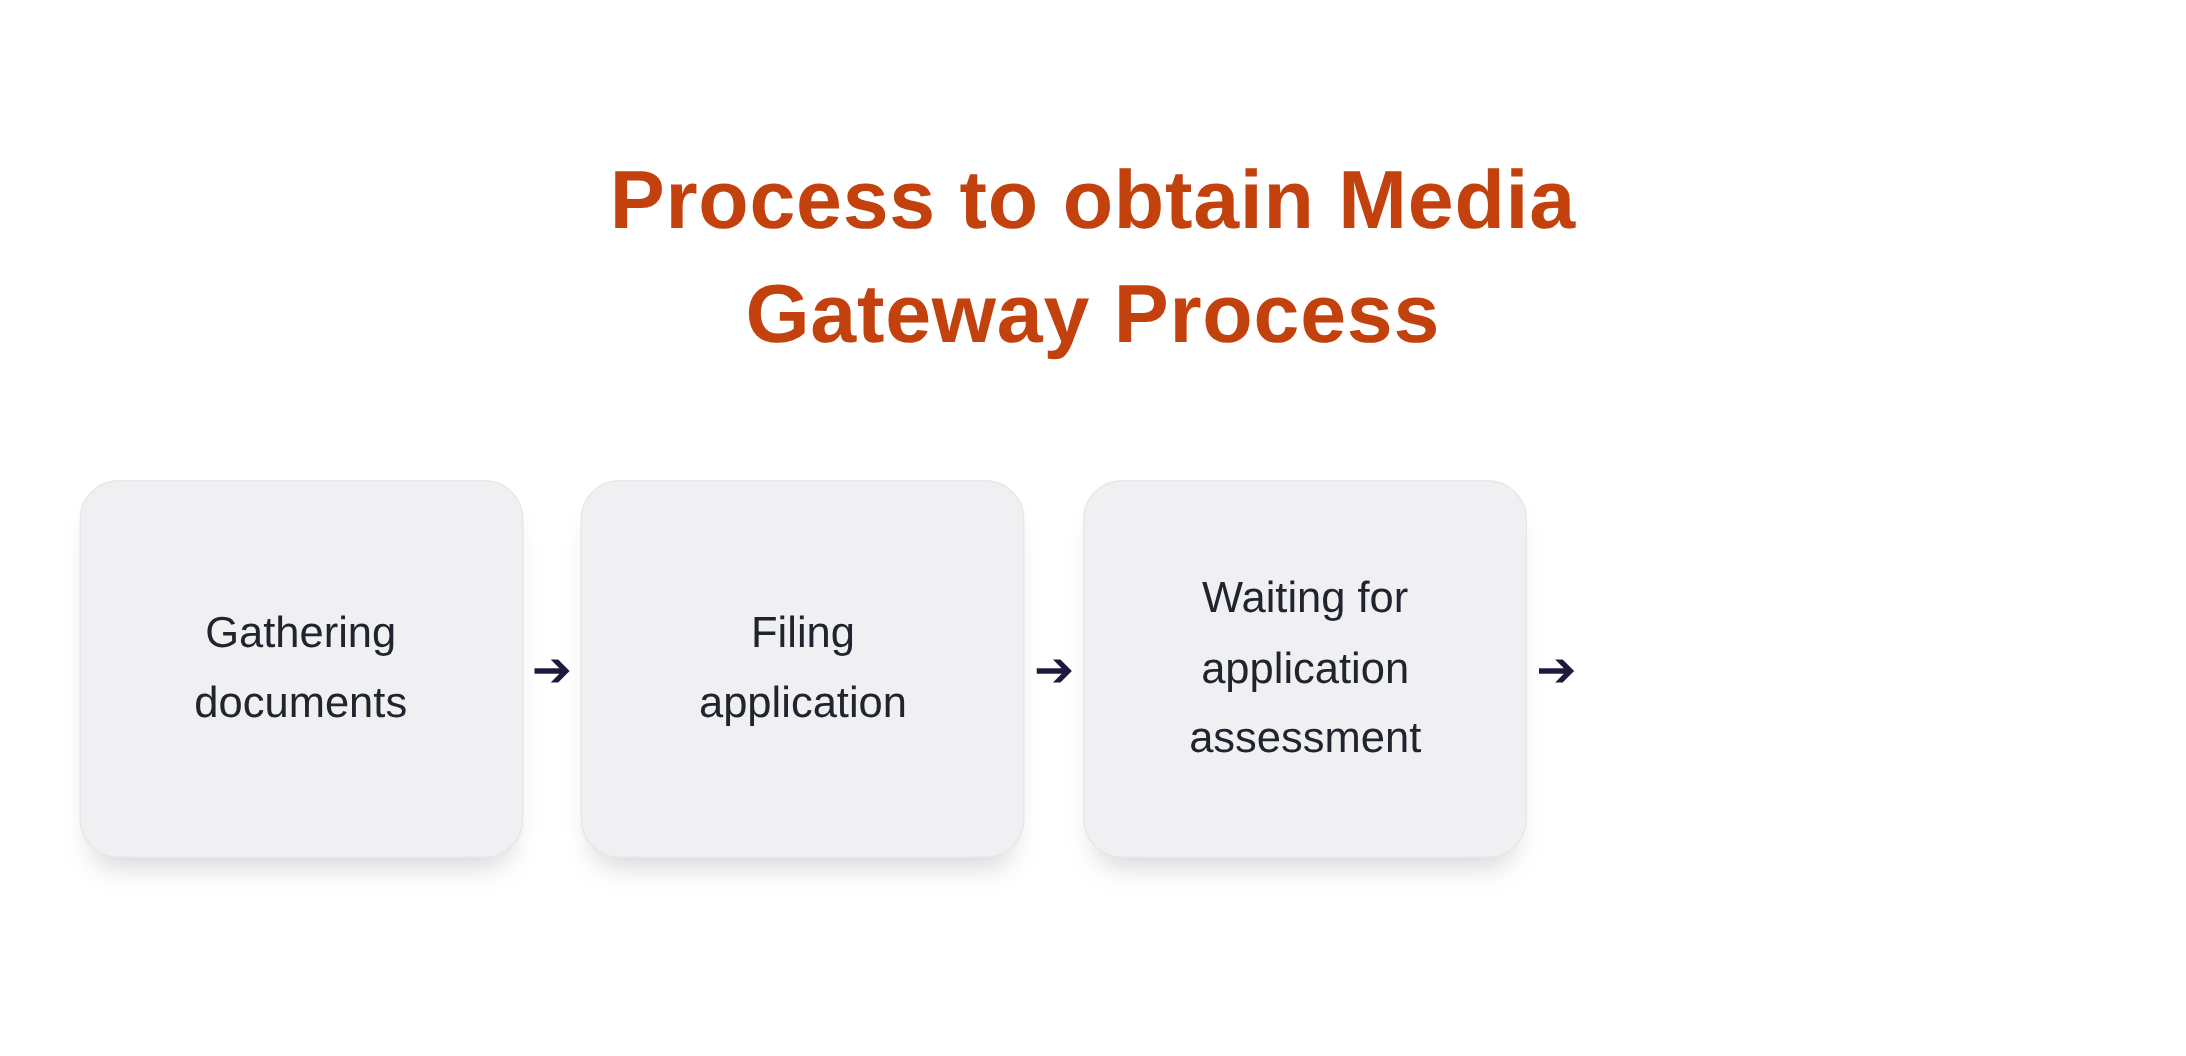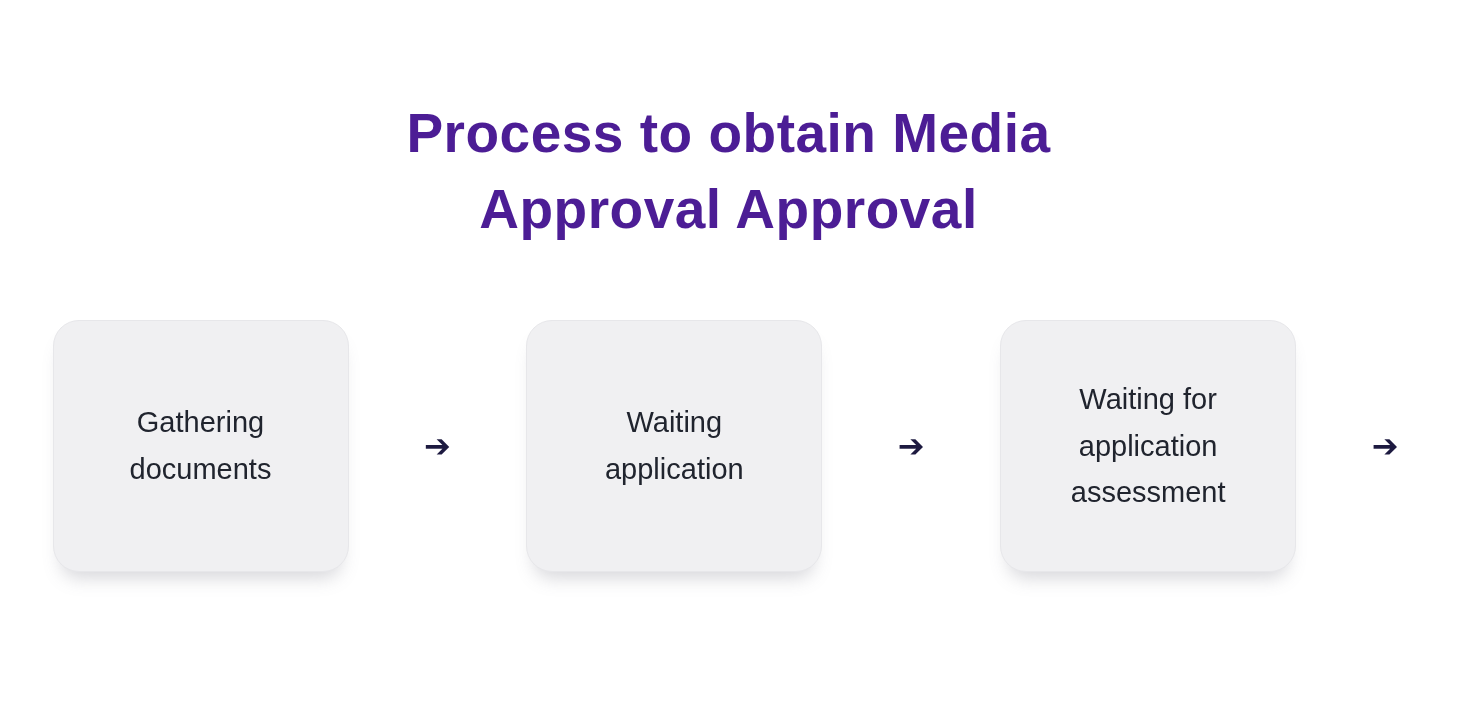--- a/index.html
+++ b/index.html
@@ -21,33 +21,32 @@
 
   .title {
     position: absolute;
     top: 96px;
     left: 0;
     width: 100%;
     text-align: center;
     font-size: 55px;
     line-height: 1.38;
     font-weight: 800;
-    color: #4c1d95;
+    color: #c2410c;
     letter-spacing: 0.5px;
   }
 
   .flow {
     position: absolute;
     top: 320px;
     left: 50%;
     transform: translateX(-50%);
     width: 1352px;
     display: flex;
     align-items: center;
-    justify-content: space-between;
   }
 
   .step {
     width: 296px;
     min-height: 252px;
     background: #f0f0f2;
     border: 1px solid #e7e7ea;
     border-radius: 26px;
     box-shadow: 0 14px 18px -8px rgba(110, 110, 125, 0.28);
     display: flex;
@@ -72,33 +71,33 @@
     line-height: 1;
     padding: 0 6px;
     user-select: none;
   }
 </style>
 </head>
 <body>
 
 <div class="page">
 
-  <h1 class="title"><span>Process to obtain Media</span><br><span>Approval Approval</span></h1>
+  <h1 class="title"><span>Process to obtain Media</span><br><span>Gateway Process</span></h1>
 
   <div class="flow">
 
     <div class="step">
       <span class="step-label">Gathering
 documents</span>
     </div>
 
     <span class="arrow">➔</span>
 
     <div class="step">
-      <span class="step-label">Waiting
+      <span class="step-label">Filing
 application</span>
     </div>
 
     <span class="arrow">➔</span>
 
     <div class="step">
       <span class="step-label">Waiting for
 application
 assessment</span>
     </div>

